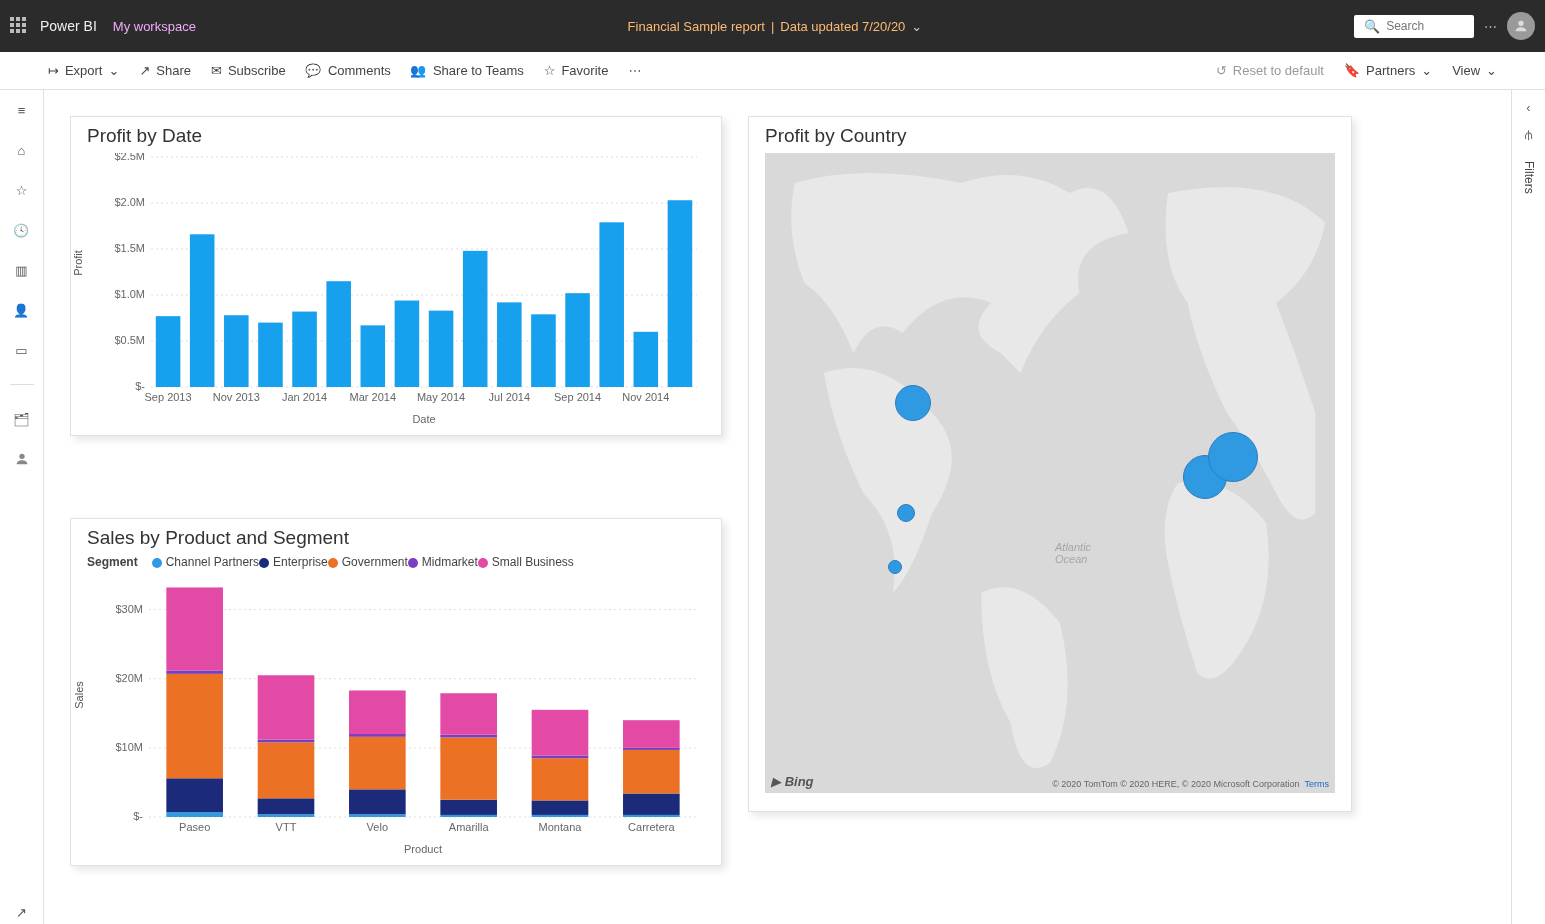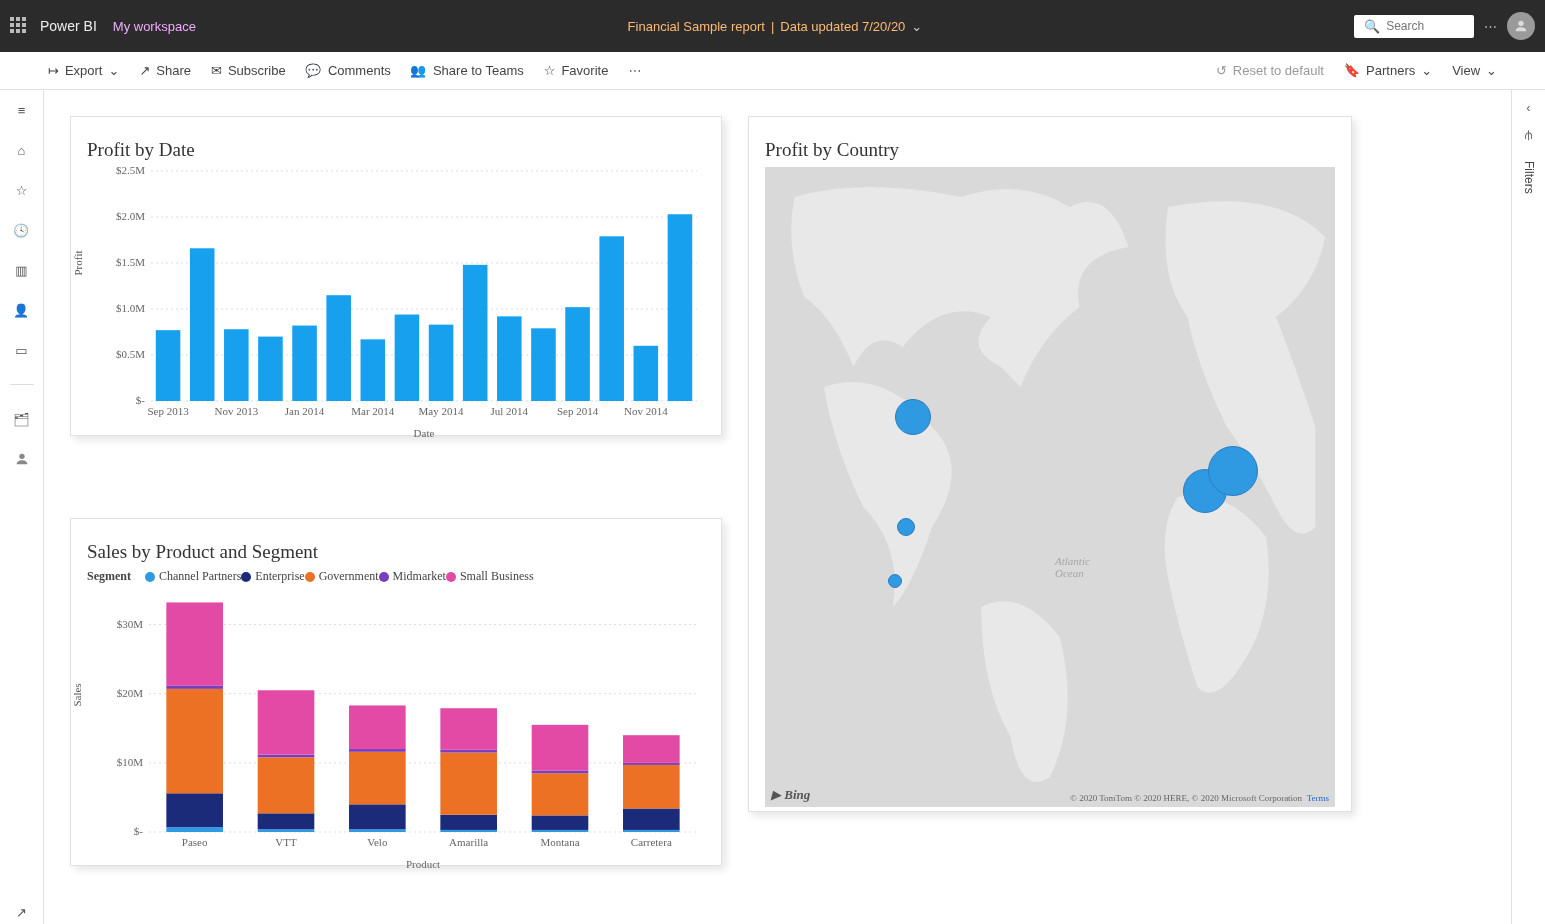--- a/index.html
+++ b/index.html
@@ -21,21 +21,21 @@
 
 .layout { display: flex; height: calc(924px - 78px); }
 .leftnav { width: 44px; background: #fff; border-right: 1px solid #e1e1e1; display: flex; flex-direction: column; align-items: center; padding-top: 10px; gap: 20px; }
 .leftnav .burger { color: #333; }
 .leftnav .icon { color: #555; cursor: pointer; width: 20px; height: 20px; display: flex; align-items: center; justify-content: center; }
 .leftnav .divider { width: 24px; border-top: 1px solid #ddd; margin: 4px 0; }
 .leftnav .bottom { margin-top: auto; margin-bottom: 14px; }
 
 .canvas { flex: 1; background: #fff; padding: 26px 26px; display: flex; gap: 26px; position: relative; }
 .leftcol { display: flex; flex-direction: column; gap: 34px; }
-.card { background: #fff; border: 1px solid #e1e1e1; box-shadow: 4px 4px 8px rgba(0,0,0,.10); padding: 22px 16px 6px 16px; font-family: Liberation Serif, serif; }
+.card { background: #fff; border: 1px solid #e1e1e1; box-shadow: 4px 4px 8px rgba(0,0,0,.10); padding: 8px 16px 6px 16px; }
 .card.c1 { width: 652px; height: 320px; }
 .card.c2 { width: 652px; height: 348px; }
 .card.c3 { width: 604px; height: 696px; }
 .card h3 { font-weight: 400; font-size: 19px; color: #333; margin-bottom: 6px; }
 
 .axis-label { font-size: 11px; fill: #666; }
 .ylabel-rot, .ylabel-rot2 { position: absolute; font-size: 11px; color: #555; transform: rotate(-90deg); }
 
 .legend { display: flex; gap: 14px; font-size: 12px; margin-bottom: 4px; color: #444; align-items: center; flex-wrap: wrap;}
 .legend .dot { width: 10px; height: 10px; border-radius: 50%; display: inline-block; margin-right: 4px; vertical-align: middle;}

